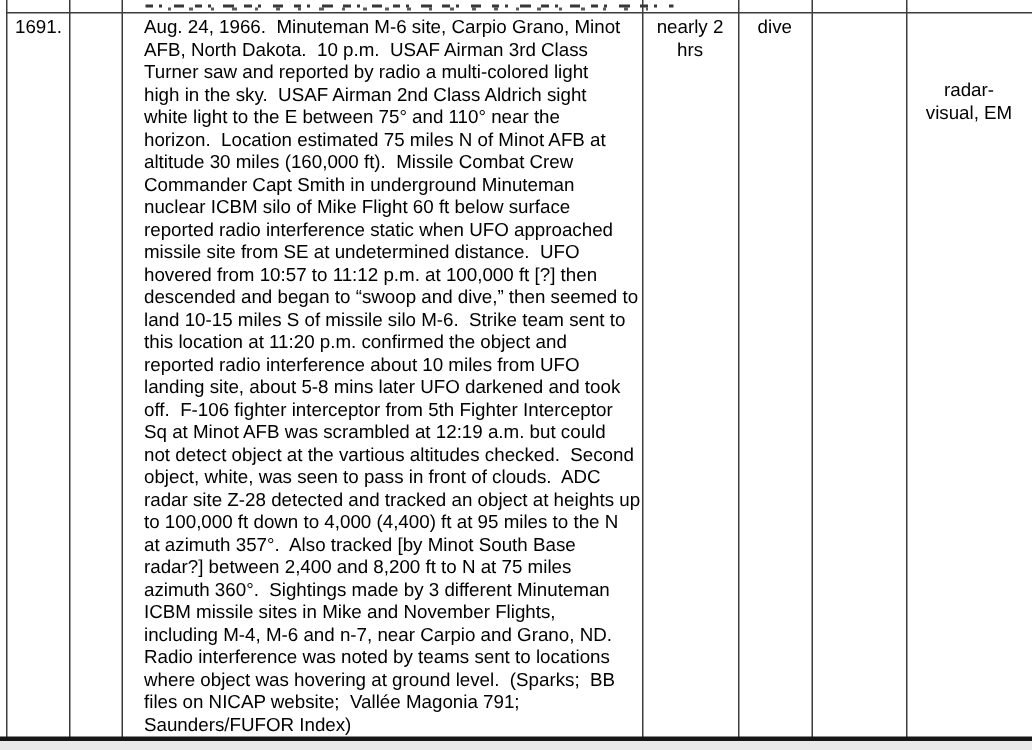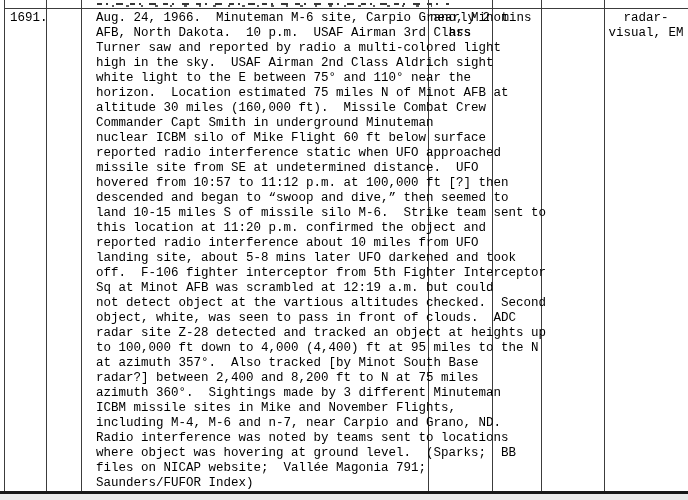--- a/index.html
+++ b/index.html
@@ -1,21 +1,21 @@
 <!DOCTYPE html>
 <html style="--page_bg: #ffffff; --text: #000000; --border: #3c3c3c; --bottom_border: #161616; --outside_bg: #e9e9e9;"><head>
 <meta charset="utf-8">
 <style>
   html,body{margin:0;padding:0;}
   #page{
     position:relative;
     width:688px;height:500px;
     background:var(--page_bg,#ffffff);
     overflow:hidden;
-    font-family:Liberation Mono, monospace;
+    font-family:Liberation Sans, sans-serif;
     color:var(--text,#000000);
   }
   
   .vline{position:absolute;top:0;height:492px;width:1px;background:var(--border,#3c3c3c);}
   .v1{left:4px;}  .v2{left:46px;} .v3{left:81px;}
   .v4{left:428px;}.v5{left:492px;}.v6{left:541px;}.v7{left:604px;}
   .hline-top{position:absolute;left:4px;top:8px;width:684px;height:1px;background:var(--border,#3c3c3c);}
   .hline-bottom{position:absolute;left:0;top:491px;width:688px;height:3px;background:var(--bottom_border,#161616);}
   .outside-strip{position:absolute;left:0;top:494px;width:688px;height:6px;background:var(--outside_bg,#e9e9e9);}
   
@@ -27,21 +27,21 @@
   .clip-strip2{position:absolute;left:112px;top:5px;width:320px;height:2px;
     background:repeating-linear-gradient(90deg,
       rgba(20,20,20,.7) 0 2px, transparent 2px 14px,
       rgba(20,20,20,.7) 14px 17px, transparent 17px 29px);}
   
   .cell{position:absolute;top:11px;font-size:12.5px;line-height:15px;white-space:pre;}
   .cell-id{left:10px;width:34px;}
   .cell-desc{left:96px;width:336px;}
   .cell-duration{left:428px;width:64px;text-align:center;}
   .cell-witnesses{left:492px;width:49px;text-align:center;}
-  .cell-type{left:604px;width:84px;text-align:center;}
+  .cell-type{left:604px;width:84px;text-align:center;margin-top:42px;}
 </style>
 </head>
 <body>
 
 <div id="page">
 
   <div class="clip-strip"></div>
   <div class="clip-strip2"></div>
 
   <div class="vline v1"></div>
@@ -86,18 +86,18 @@
 ICBM missile sites in Mike and November Flights,
 including M-4, M-6 and n-7, near Carpio and Grano, ND.
 Radio interference was noted by teams sent to locations
 where object was hovering at ground level.  (Sparks;  BB
 files on NICAP website;  Vallée Magonia 791;
 Saunders/FUFOR Index)</div>
 
   <div class="cell cell-duration">nearly 2
 hrs</div>
 
-  <div class="cell cell-witnesses">mins</div>
+  <div class="cell cell-witnesses">dive</div>
 
   <div class="cell cell-type">radar-
 visual, EM</div>
 
 </div>
 
 </body></html>

